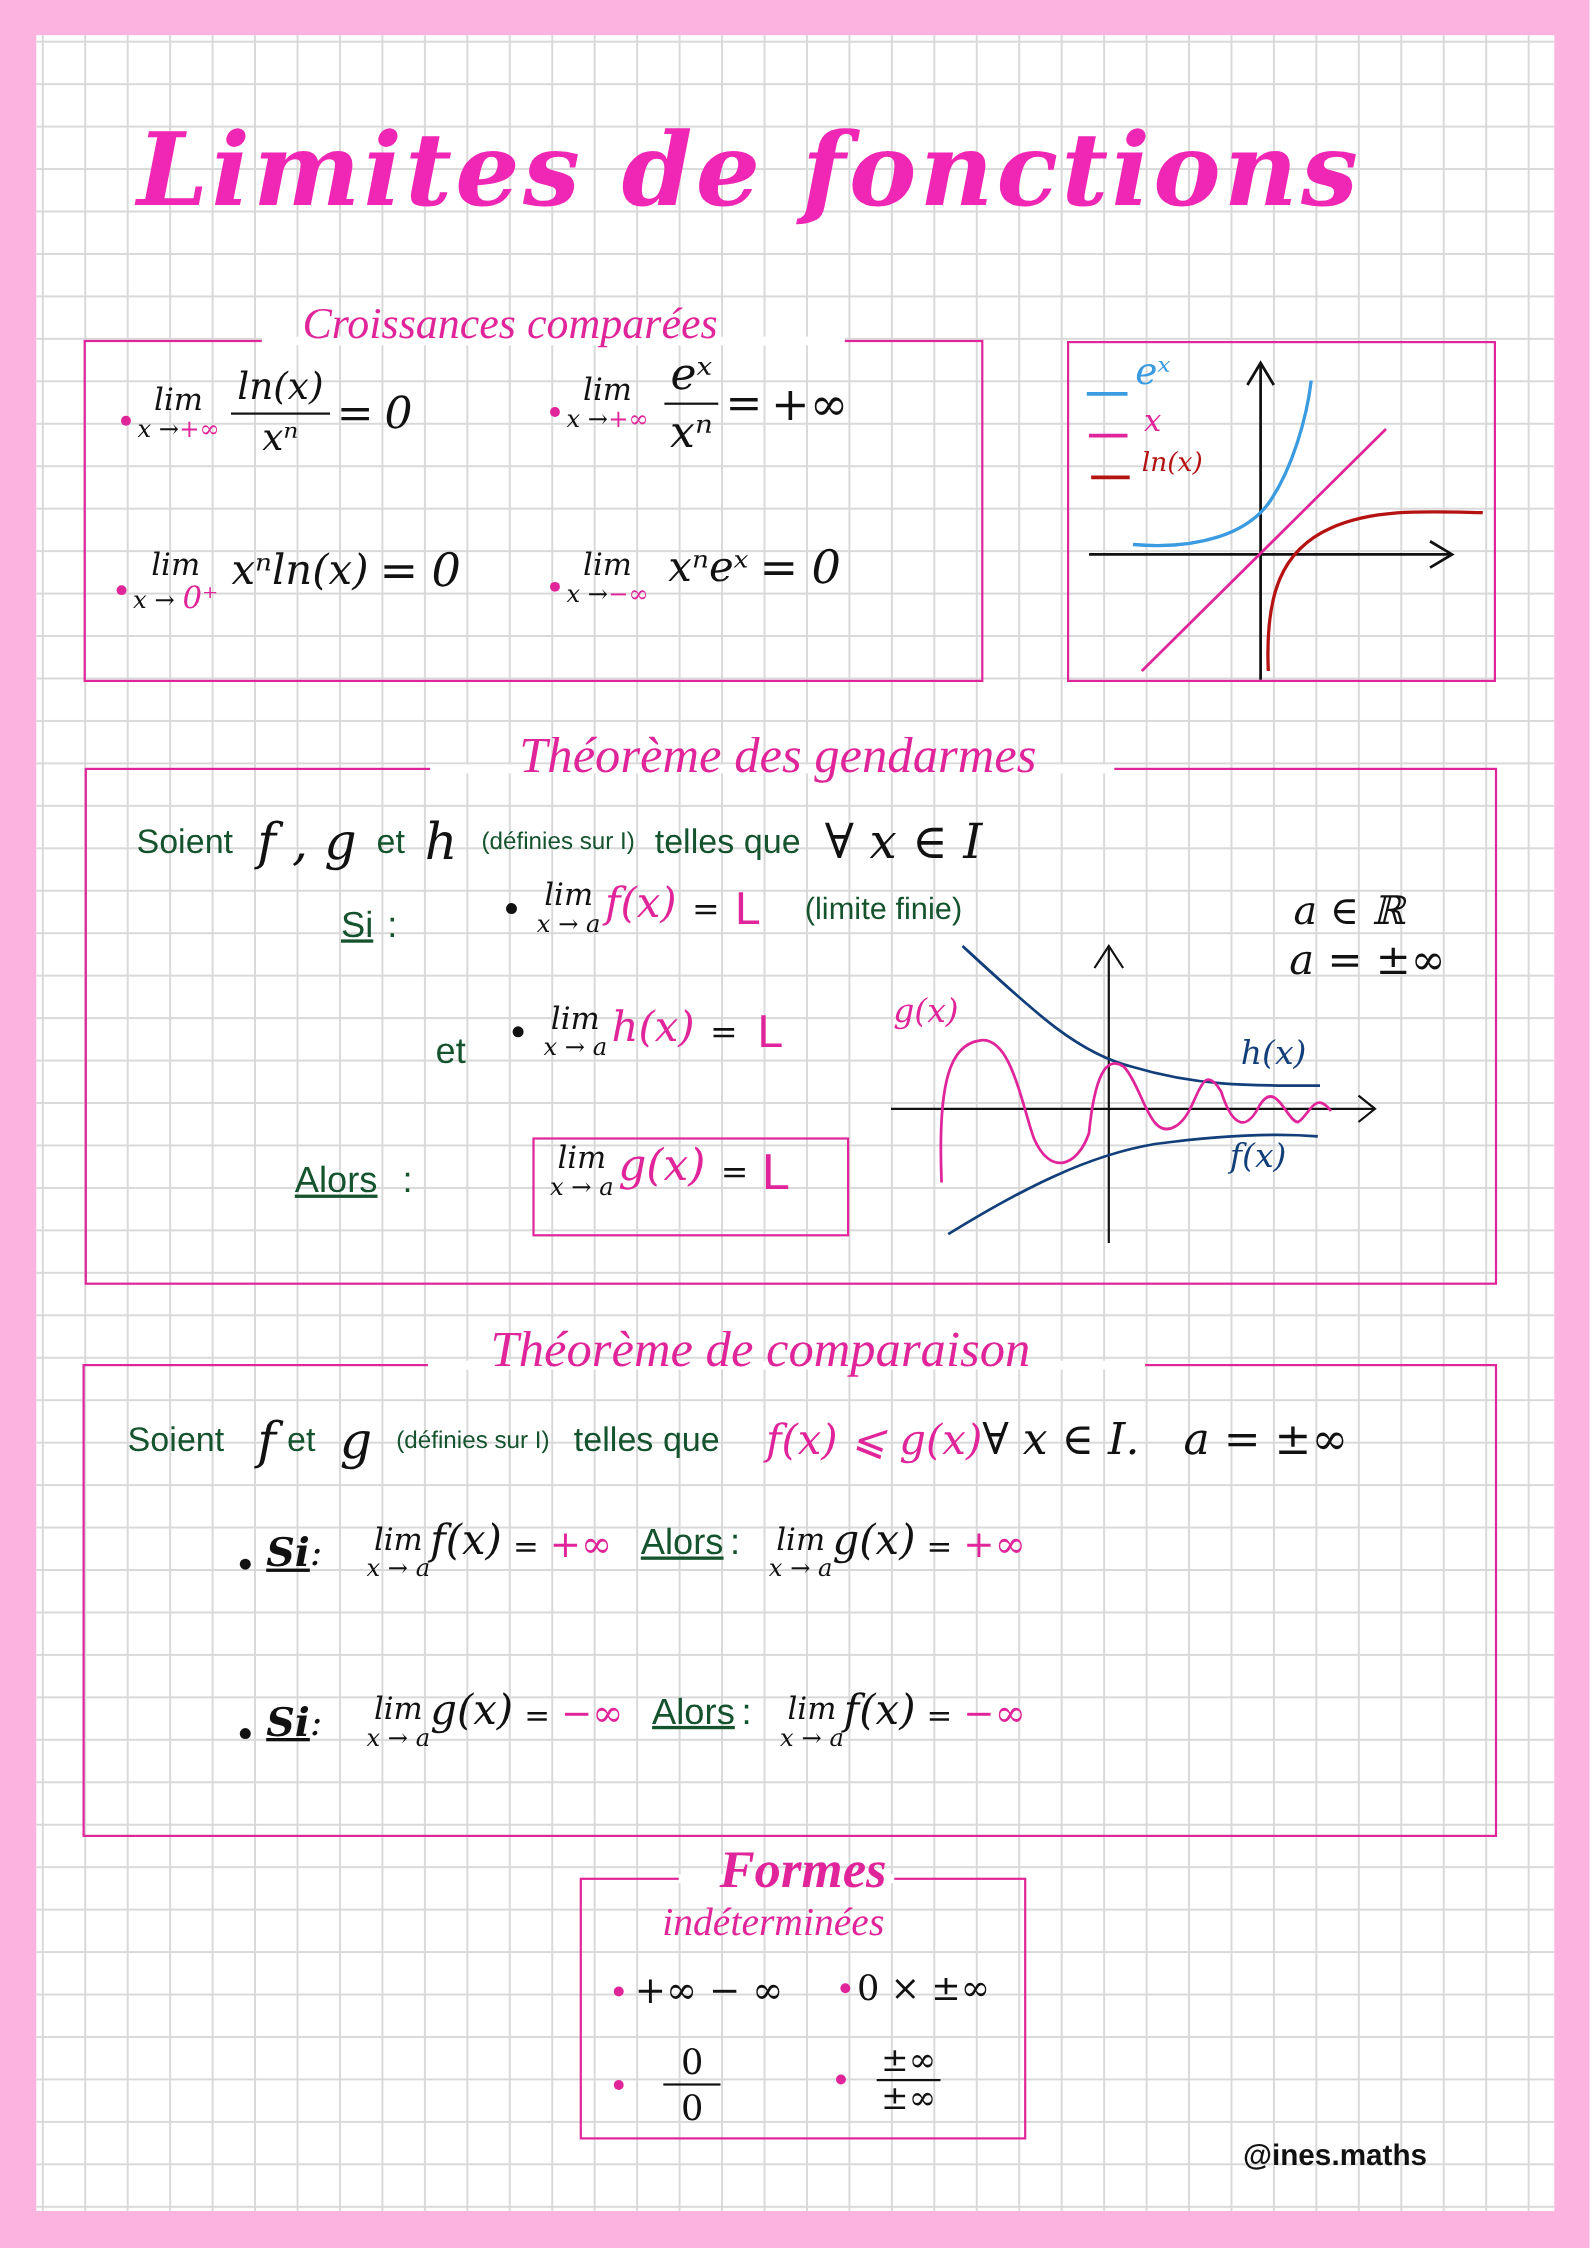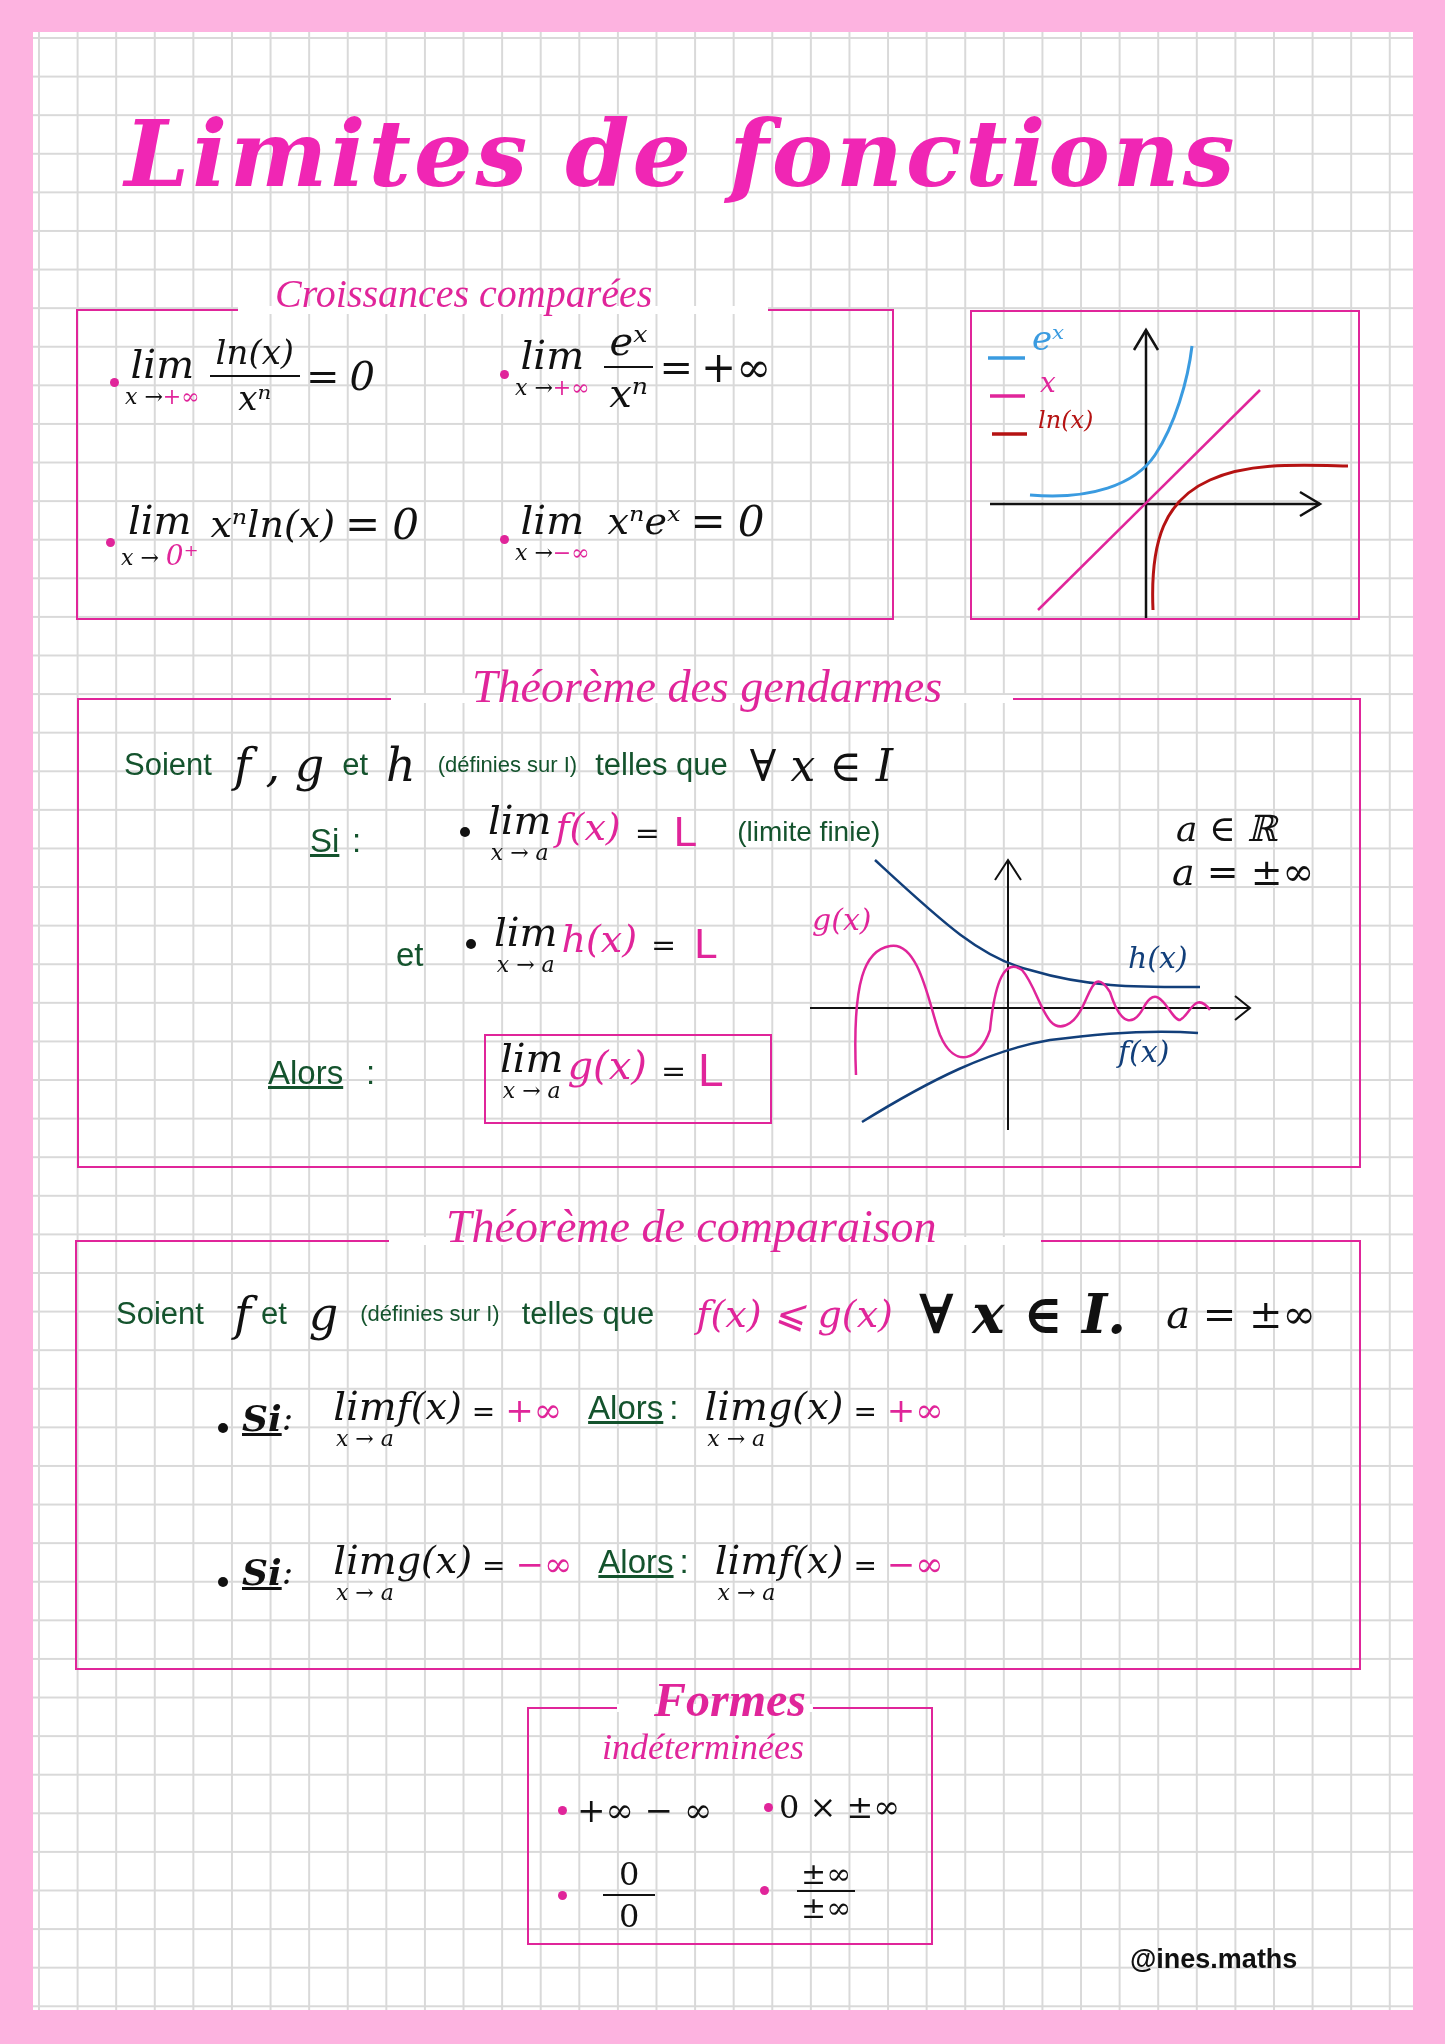--- a/index.html
+++ b/index.html
@@ -17,21 +17,21 @@
   .legend-gap{position:absolute;height:8px;background:#fff;top:-5px;}
   .sec-title{position:absolute;font-family:"Liberation Serif",serif;font-style:italic;
     color:#e0259a;white-space:nowrap;background:transparent;}
   .hw{font-family:"DejaVu Serif",serif;font-style:italic;color:#111;white-space:nowrap;}
   .pink{color:#e0259a;}
   .sans{font-family:"Liberation Sans",sans-serif;color:#14532d;white-space:nowrap;}
   .u{text-decoration:underline;}
   .dot{display:inline-block;width:9px;height:9px;border-radius:50%;background:#e0259a;}
   .bdot{display:inline-block;width:10px;height:10px;border-radius:50%;background:#111;}
   .lim{display:inline-flex;flex-direction:column;align-items:center;vertical-align:middle;line-height:1;}
-  .lim .l{font-size:40px;}
+  .lim .l{font-size:28px;}
   .lim .sub{font-size:22px;margin-top:2px;}
   .frac{display:inline-flex;flex-direction:column;align-items:center;vertical-align:middle;line-height:1.05;}
   .frac .num{border-bottom:2.5px solid #111;padding:0 6px 4px;}
   .frac .den{padding-top:4px;}
   .credit{font-family:"Liberation Sans",sans-serif;font-weight:bold;font-size:27px;color:#111;}
 </style>
 </head>
 <body>
 
 <div class="sheet"></div>
@@ -195,21 +195,21 @@
 <div class="sec-title" style="left:446px;top:1200px;font-size:46px;">Théorème de comparaison</div>
 
 <div class="abs" style="left:116px;top:1282px;display:flex;align-items:center;">
   <span class="sans" style="font-size:31px;">Soient</span>
   <span class="hw" style="font-size:46px;margin-left:30px;">f</span>
   <span class="sans" style="font-size:31px;margin-left:10px;">et</span>
   <span class="hw" style="font-size:46px;margin-left:22px;">g</span>
   <span class="sans" style="font-size:22px;margin-left:22px;">(définies sur I)</span>
   <span class="sans" style="font-size:31px;margin-left:22px;">telles que</span>
   <span class="hw pink" style="font-size:38px;margin-left:42px;">f(x) ⩽ g(x)</span>
-  <span class="hw" style="font-size:54px;margin-left:26px;font-weight:bold;">∀ x ∈ I.</span>
+  <span class="hw" style="font-size:40px;">∀ x ∈ I.</span>
   <span class="hw" style="font-size:40px;margin-left:40px;">a = ±∞</span>
 </div>
 
 <div class="abs" style="left:218px;top:1386px;display:flex;align-items:center;">
   <span class="bdot" style="margin-right:14px;margin-top:20px;"></span>
   <span class="hw u" style="font-size:36px;font-weight:bold;">Si</span>
   <span class="hw" style="font-size:34px;margin-right:40px;">:</span>
   <span class="lim hw">
       <span class="l">lim</span>
       <span class="sub">x → a</span>

